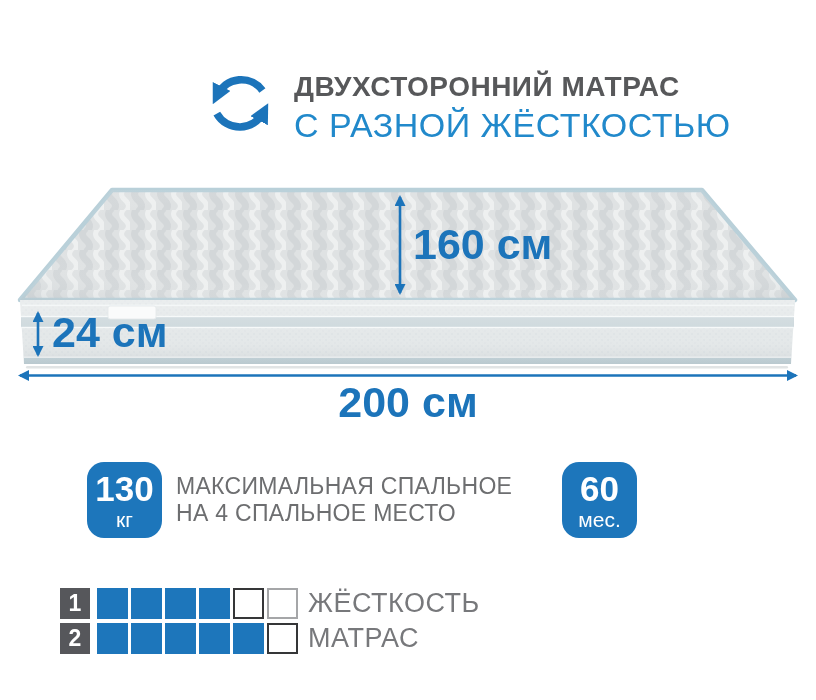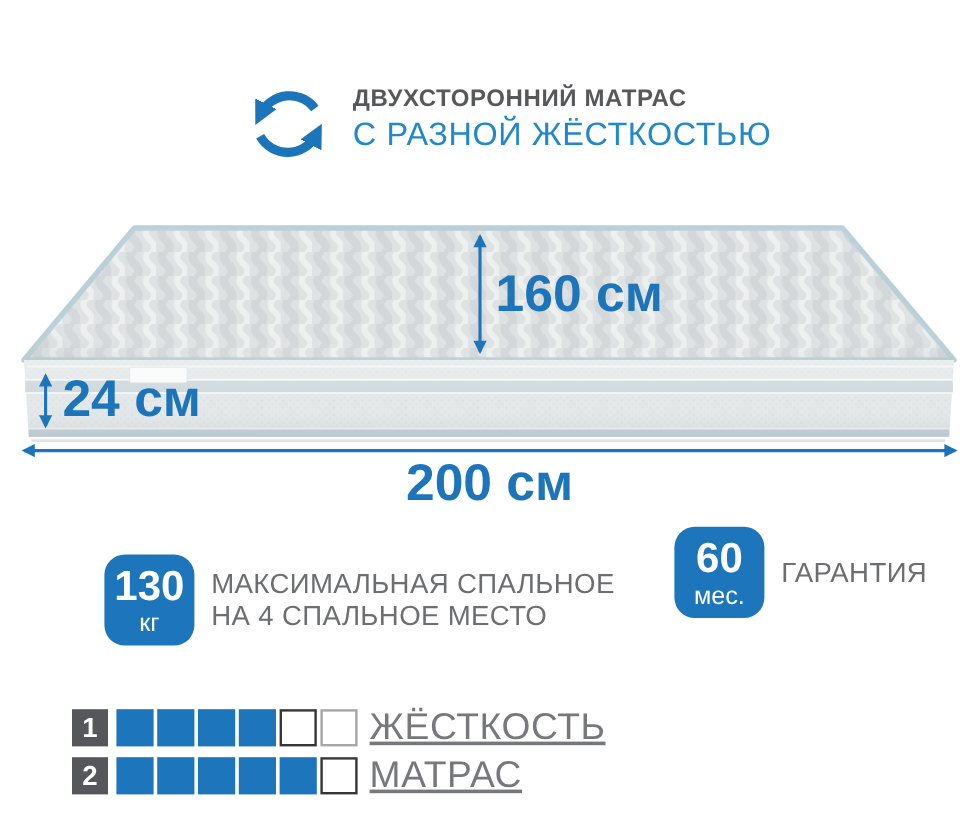--- a/index.html
+++ b/index.html
@@ -12,51 +12,51 @@
   }
   *{margin:0;padding:0;box-sizing:border-box;}
   html,body{background:#fff;}
   body{font-family:"Liberation Sans","DejaVu Sans",sans-serif;}
   .stage{position:relative;width:816px;height:700px;background:#ffffff;overflow:hidden;}
 
   
   .hdr{position:absolute;left:200px;top:62px;display:flex;align-items:flex-start;}
   .hdr-icon{display:block;width:80px;height:80px;margin-top:2px;}
   .hdr-text{margin-left:14px;}
-  .hdr-title{font-size:20px;font-weight:bold;color:var(--title-gray);letter-spacing:.5px;margin-top:9px;}
-  .hdr-sub{font-size:27px;font-weight:400;color:var(--subtitle-blue);letter-spacing:.5px;margin-top:3px;}
+  .hdr-title{font-size:28px;font-weight:bold;color:var(--title-gray);letter-spacing:.5px;margin-top:9px;}
+  .hdr-sub{font-size:34px;font-weight:400;color:var(--subtitle-blue);letter-spacing:.5px;margin-top:3px;}
   .icon-arc{fill:none;stroke:var(--accent);stroke-width:9.5;}
   .arrhead{fill:var(--accent);}
 
   
   .mattress{position:absolute;left:0;top:170px;width:816px;height:270px;}
   .dim-line{stroke:var(--accent);stroke-width:2.6;fill:none;}
   .dim-text{font-family:"Liberation Sans","DejaVu Sans",sans-serif;font-size:43px;font-weight:bold;fill:var(--accent);}
 
   
   .feature{position:absolute;display:flex;align-items:center;padding-left:19px;}
   .feature.load{left:68px;top:462px;}
-  .feature.warranty{left:543px;top:439px;}
+  .feature.warranty{left:543px;top:462px;}
   .badge{width:75px;height:76px;border-radius:17px;background:var(--badge-blue);color:#fff;
          display:flex;flex-direction:column;align-items:center;justify-content:center;flex:0 0 auto;}
   .badge-value{font-size:35px;font-weight:bold;line-height:1;}
   .badge-unit{font-size:21px;font-weight:normal;line-height:1;margin-top:3px;}
   .feature-label{margin-left:14px;color:var(--text-gray);font-size:23px;line-height:27px;letter-spacing:.3px;}
 
   
   .hardness{position:absolute;left:60px;top:588px;}
   .h-row{display:flex;align-items:center;margin-bottom:4px;}
   .h-label{width:30px;height:31px;background:var(--label-dark);color:#fff;font-size:23px;font-weight:bold;
            display:flex;align-items:center;justify-content:center;margin-right:7px;flex:0 0 auto;}
   .h-cells{display:flex;gap:3px;}
   .cell{display:block;width:31px;height:31px;}
   .cell.filled{background:var(--badge-blue);}
   .cell.empty-dark{background:#fff;border:2px solid #353638;}
   .cell.empty-light{background:#fff;border:2px solid #a5a6a8;}
-  .h-caption{margin-left:10px;color:#77787b;font-size:31px;letter-spacing:.5px;text-decoration:underline;}
+  .h-caption{margin-left:10px;color:#77787b;font-size:27px;letter-spacing:.5px;}
 </style>
 </head>
 <body>
 
 <div class="stage">
 
   <header class="hdr">
     <svg class="hdr-icon" viewBox="0 0 100 100" aria-hidden="true">
       <defs>
         <marker id="iconArr" viewBox="0 0 10 10" refX="4.5" refY="5" markerWidth="2.6" markerHeight="2.6" orient="auto">
@@ -141,23 +141,20 @@
       <div>МАКСИМАЛЬНАЯ СПАЛЬНОЕ</div>
       <div>НА 4 СПАЛЬНОЕ МЕСТО</div>
     </div>
   </div>
 
   <div class="feature warranty">
     <div class="badge">
       <div class="badge-value">60</div>
       <div class="badge-unit">мес.</div>
     </div>
-    <div class="feature-label">
-      <div>ГАРАНТИЯ</div>
-    </div>
   </div>
 
   <section class="hardness">
     <div class="h-row">
       <div class="h-label">1</div>
       <div class="h-cells">
           <span class="cell filled"></span>
           <span class="cell filled"></span>
           <span class="cell filled"></span>
           <span class="cell filled"></span>

